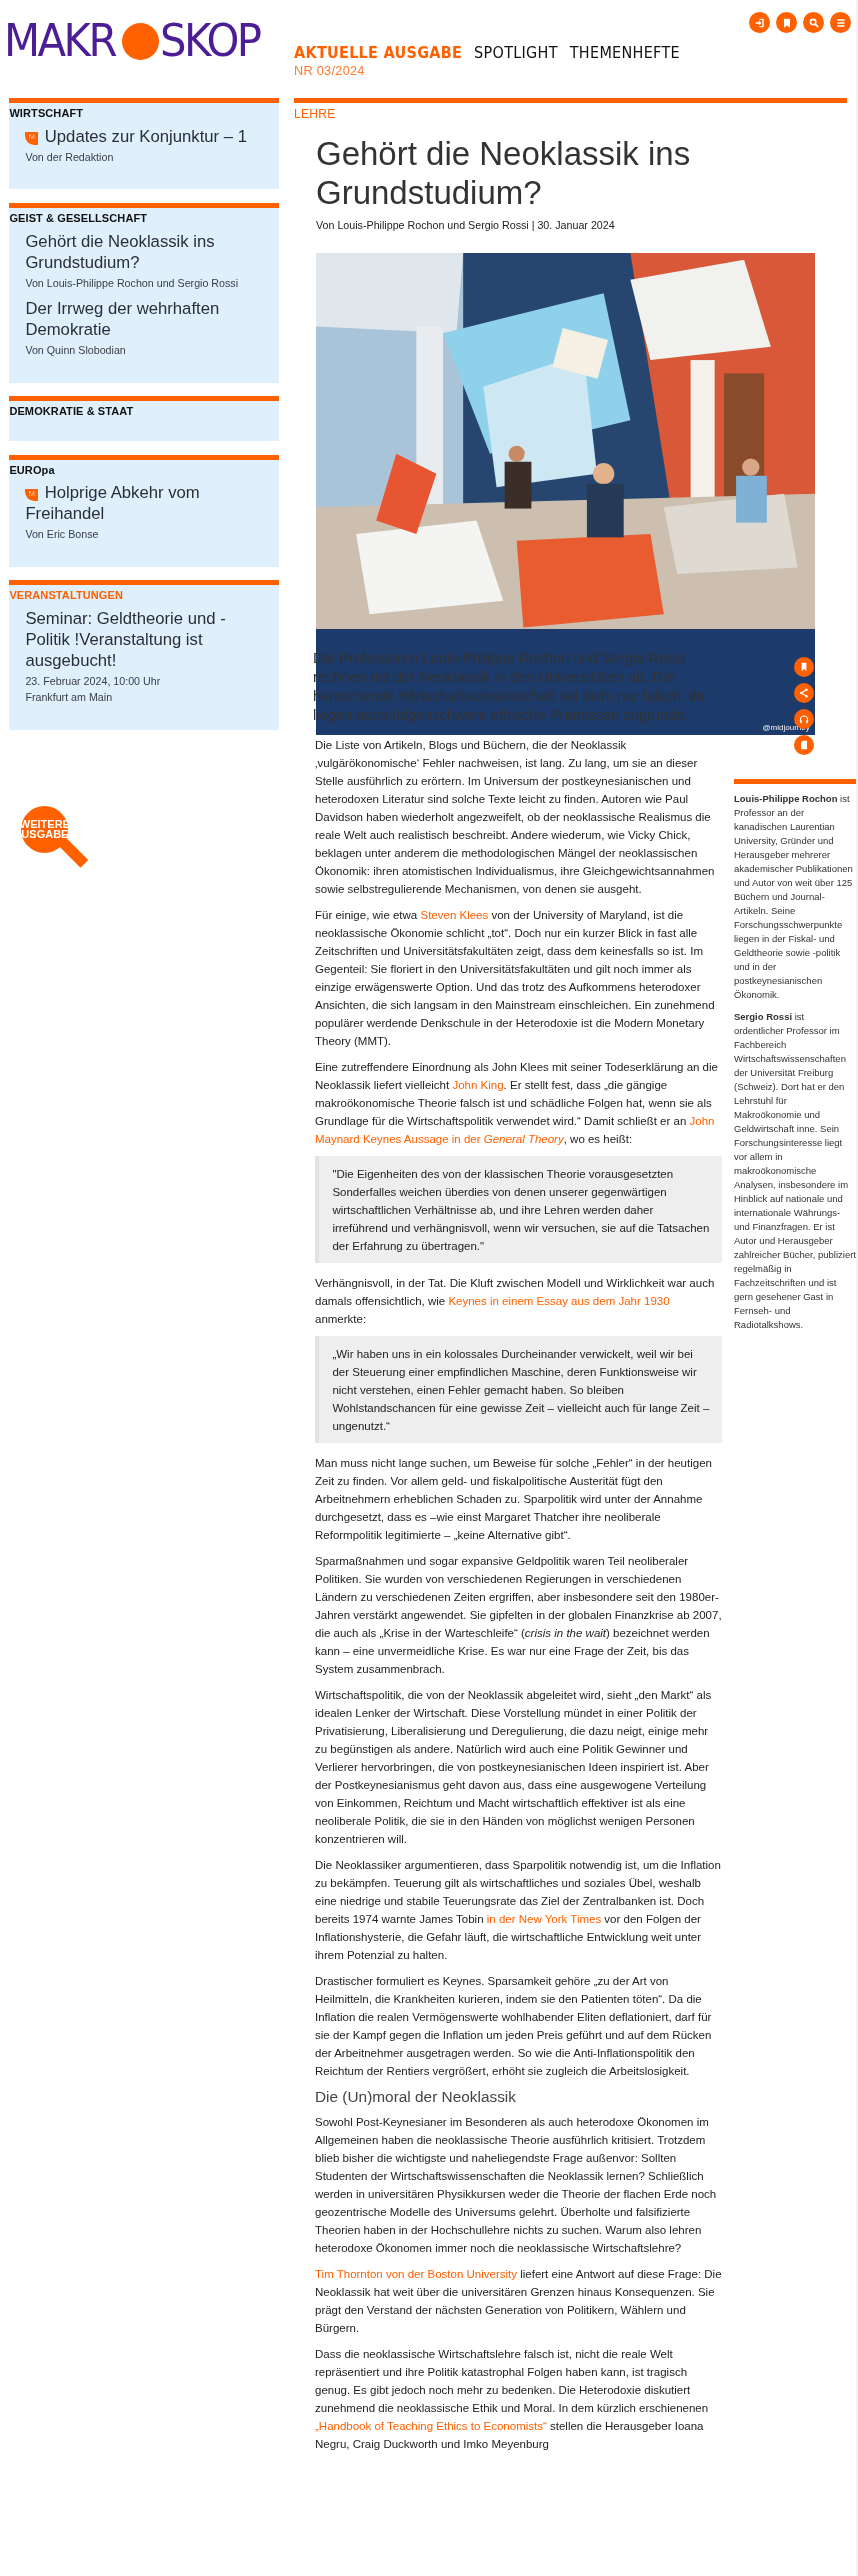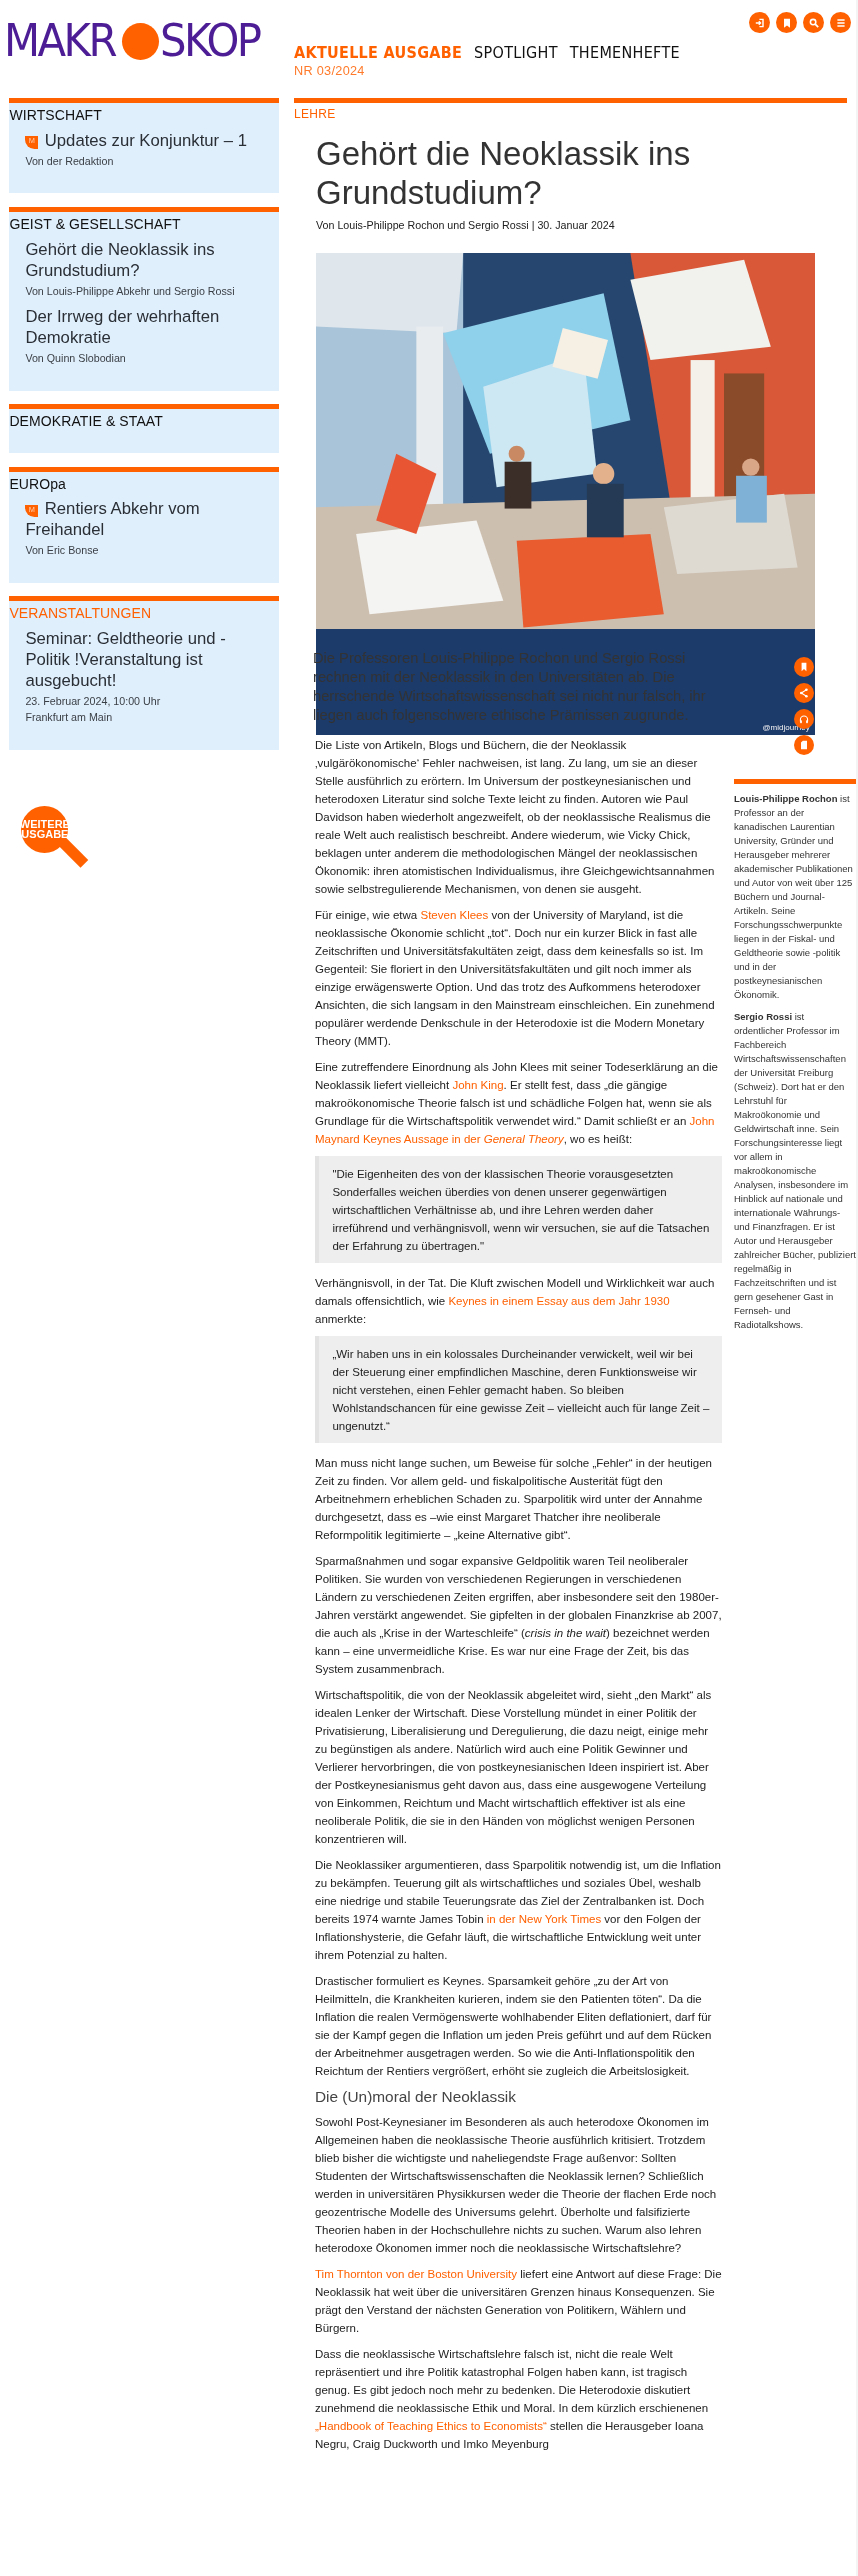--- a/index.html
+++ b/index.html
@@ -14,21 +14,21 @@
   .topnav .item { color: #111; text-decoration: none; cursor: pointer; }
   .topnav .item.active { color: #ff6000; font-weight: bold; }
   .issue { position: absolute; left: 294px; top: 64px; color: #ff7a2a; font-size: 12.7px; letter-spacing: 0.3px; font-weight: 300; }
   .header-icons { position: absolute; right: 8px; top: 12px; display: flex; gap: 6px; }
   .circ-btn { width: 21px; height: 21px; border-radius: 50%; background: #ff6000; display: flex; align-items: center; justify-content: center; cursor: pointer; }
   .circ-btn svg { width: 12px; height: 12px; }
 
   
   .sidebar { position: absolute; left: 9.4px; top: 98px; width: 270px; }
   .sb-block { background: #e0effc; border-top: 5.3px solid #ff6000; margin-bottom: 13.4px; padding: 4px 0 17.4px 0; }
-  .sb-cat { font-size: 14px; color: #111; padding: 0 0 0 0; margin-bottom: 6.7px; letter-spacing: 0.1px; }
+  .sb-cat { font-size: 11px; color: #111; padding: 0 0 0 0; margin-bottom: 6.7px; letter-spacing: 0.1px; font-weight: bold; }
   .sb-cat.orange { color: #ff6000; }
   .sb-item { padding: 0 12px 0 16px; margin-bottom: 9.4px; }
   .sb-title { font-size: 16.7px; line-height: 21px; color: #2a2f36; cursor: pointer; display: block; }
   .sb-title .mbadge { display: inline-block; width: 12.7px; height: 12.7px; background: #ff6000; border-radius: 0 0 0 9.4px; color: #ffd1b3; font-size: 7.4px; text-align: center; line-height: 9.4px; vertical-align: 2.7px; margin-right: 6.7px; }
   .sb-by { font-size: 10.7px; color: #3a3f45; margin-top: 4px; }
   .weitere { position: absolute; left: 21.4px; top: 806px; width: 49px; height: 64px; cursor: pointer; }
   .weitere .circle { position: absolute; left: 0; top: 0; width: 47px; height: 47px; border-radius: 50%; background: #ff6000; color: #fff; font-size: 11px; font-weight: bold; display: flex; align-items: center; justify-content: center; text-align: center; line-height: 9.4px; }
   .weitere .handle { position: absolute; left: 36px; top: 36px; width: 10.7px; height: 31px; background: #ff6000; transform: rotate(-45deg); transform-origin: top center; }
 
   
@@ -101,36 +101,36 @@
     <div class="sb-item">
       <span class="sb-title"><span class="mbadge">M</span><span>Updates zur Konjunktur – 1</span></span>
       <div class="sb-by">Von der Redaktion</div>
     </div>
   </div>
 
   <div class="sb-block">
     <div class="sb-cat">GEIST &amp; GESELLSCHAFT</div>
     <div class="sb-item">
       <span class="sb-title">Gehört die Neoklassik ins Grundstudium?</span>
-      <div class="sb-by">Von Louis-Philippe Abkehr und Sergio Rossi</div>
+      <div class="sb-by">Von Louis-Philippe Rochon und Sergio Rossi</div>
     </div>
     <div class="sb-item">
       <span class="sb-title">Der Irrweg der wehrhaften Demokratie</span>
       <div class="sb-by">Von Quinn Slobodian</div>
     </div>
   </div>
 
   <div class="sb-block">
     <div class="sb-cat">DEMOKRATIE &amp; STAAT</div>
   </div>
 
   <div class="sb-block">
     <div class="sb-cat">EUROpa</div>
     <div class="sb-item">
-      <span class="sb-title"><span class="mbadge">M</span><span>Rentiers Abkehr vom Freihandel</span></span>
+      <span class="sb-title"><span class="mbadge">M</span><span>Holprige Abkehr vom Freihandel</span></span>
       <div class="sb-by">Von Eric Bonse</div>
     </div>
   </div>
 
   <div class="sb-block">
     <div class="sb-cat orange">VERANSTALTUNGEN</div>
     <div class="sb-item">
       <span class="sb-title">Seminar: Geldtheorie und -Politik !Veranstaltung ist ausgebucht!</span>
       <div class="sb-by">23. Februar 2024, 10:00 Uhr</div>
       <div class="sb-by">Frankfurt am Main</div>

